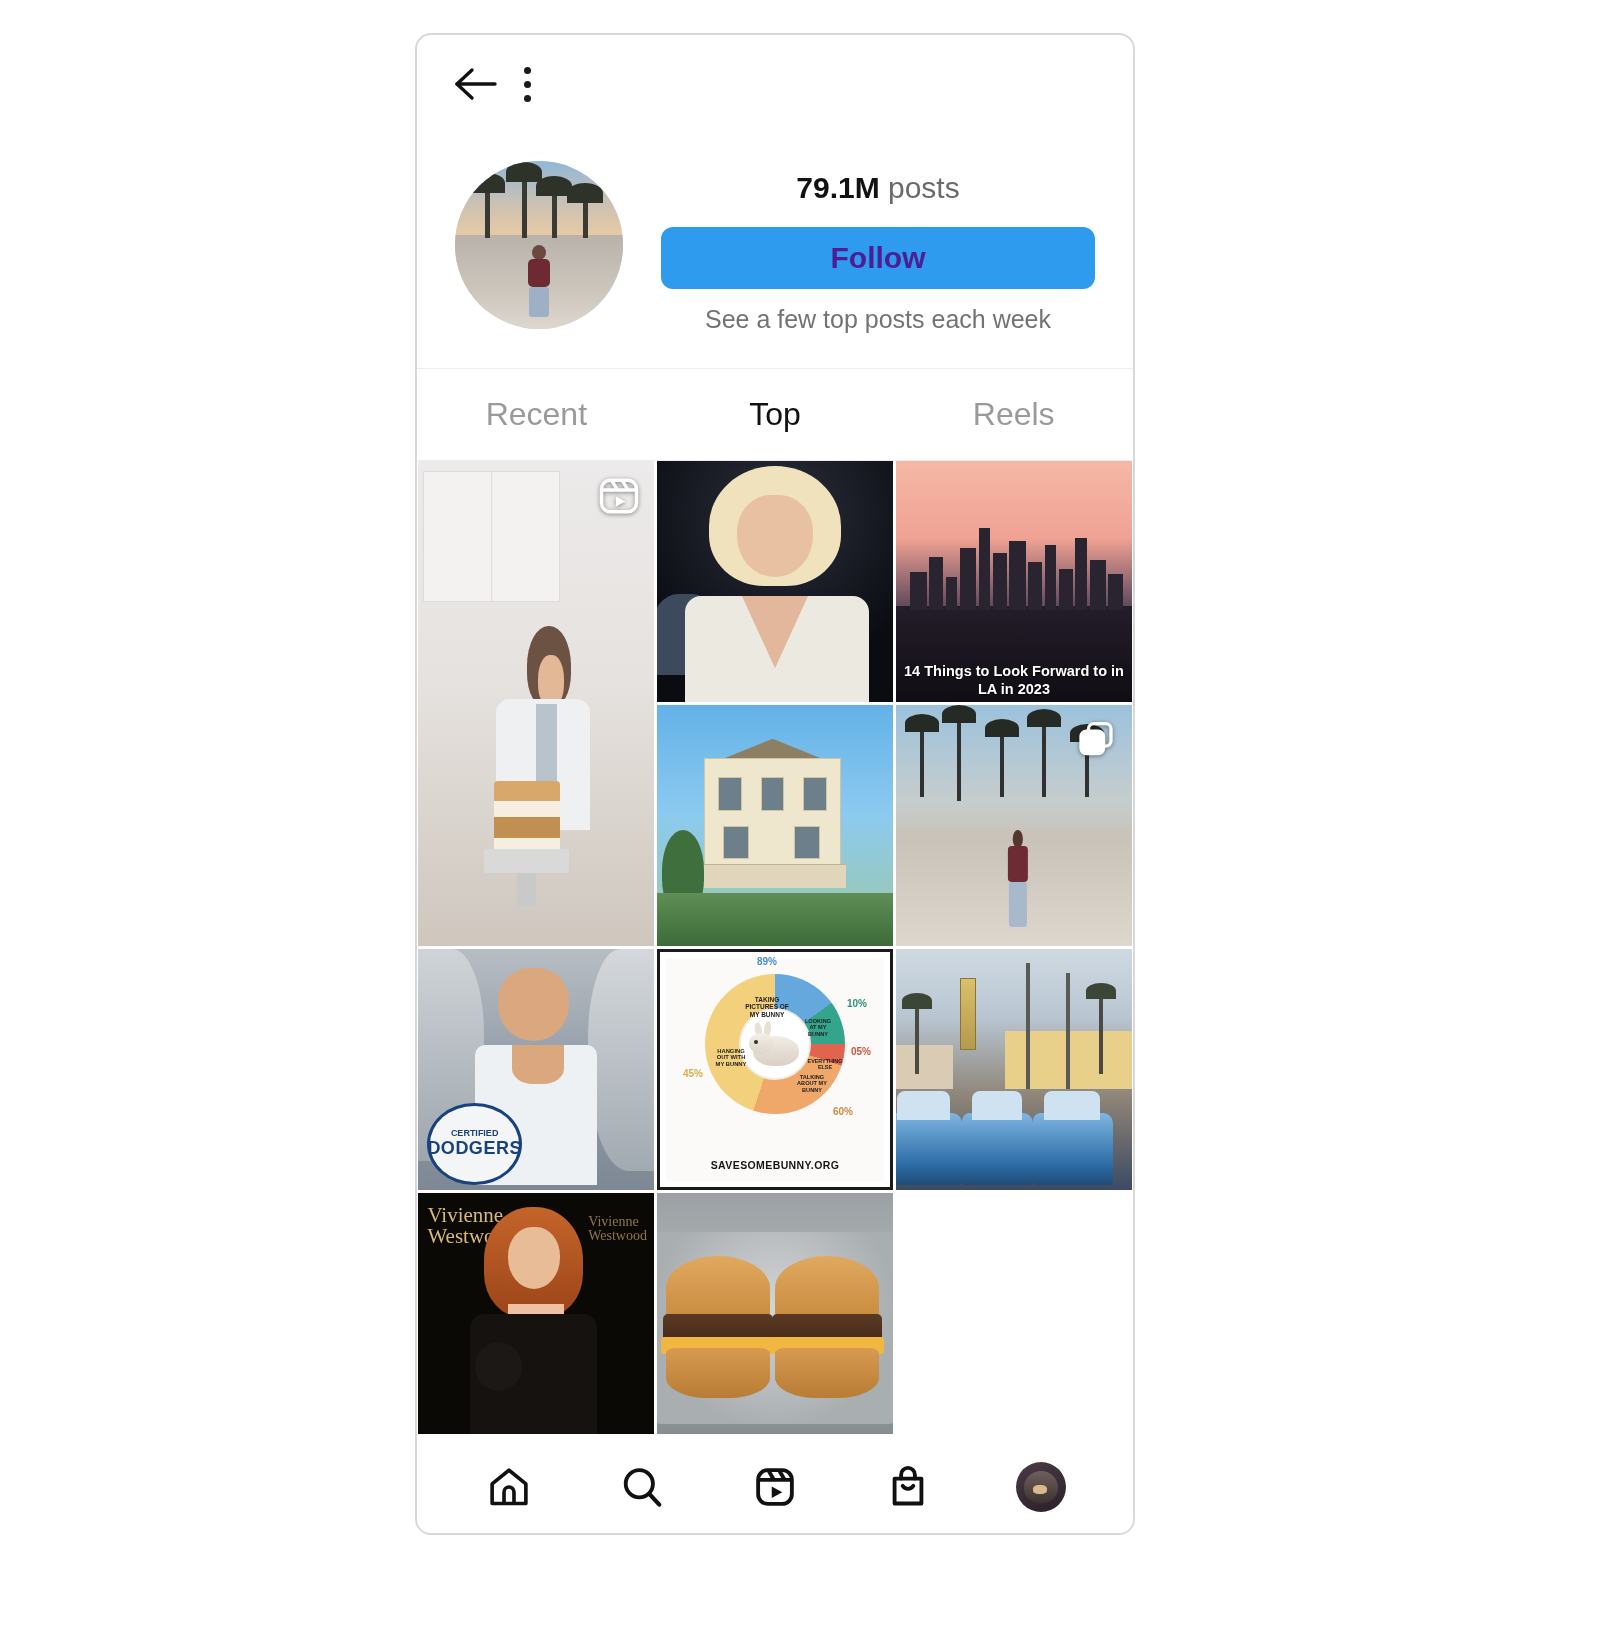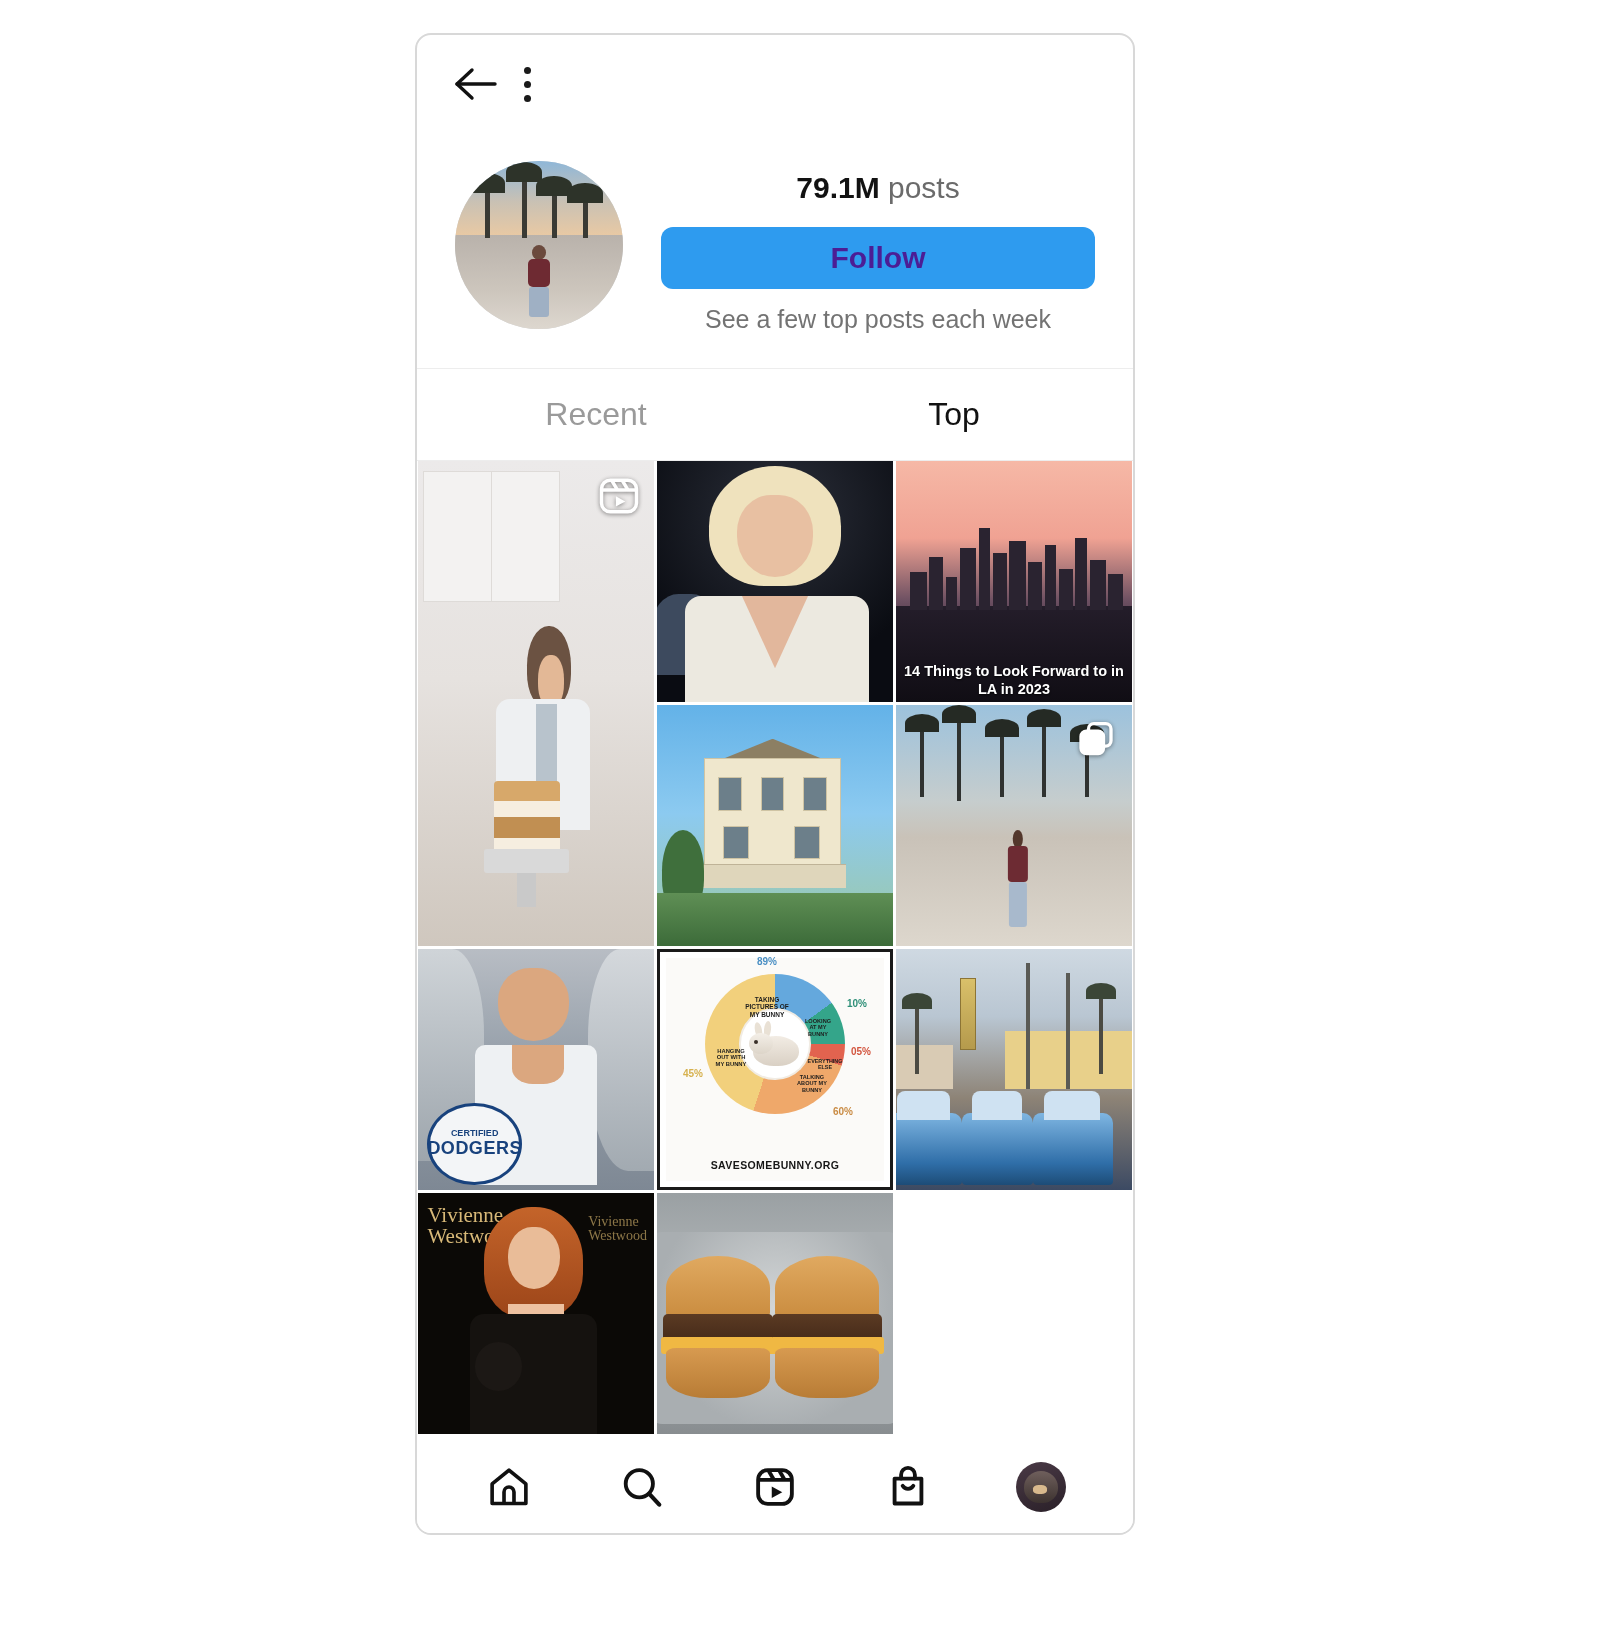--- a/index.html
+++ b/index.html
@@ -449,20 +449,21 @@
           <span>posts</span>
         </div>
         <button class="follow-btn">Follow</button>
         <div class="follow-sub">See a few top posts each week</div>
       </div>
     </div>
 
     <div class="tabs">
       <div class="tab">Recent</div>
       <div class="tab active">Top</div>
+      <div class="tab">Reels</div>
     </div>
 
     <div class="grid">
 
       <div class="cell tall t-kitchen">
         <div class="cab"></div>
         <div class="girl-head"></div>
         <div class="girl-face"></div>
         <div class="girl-body"></div>
         <div class="apron"></div>

